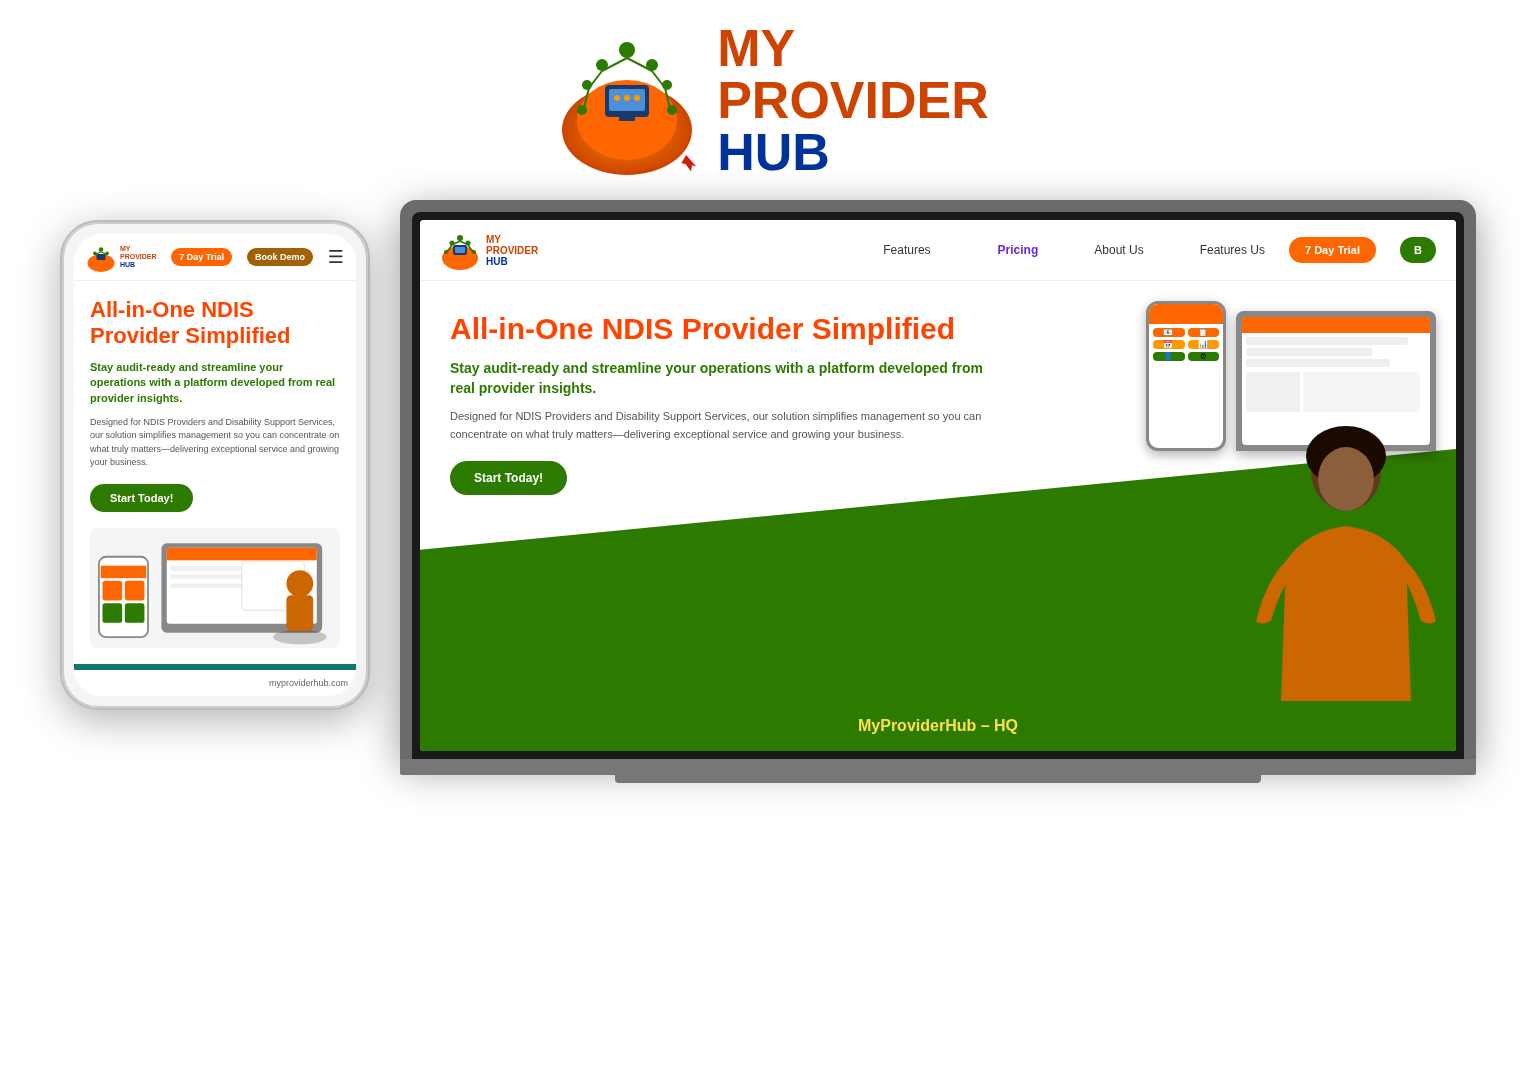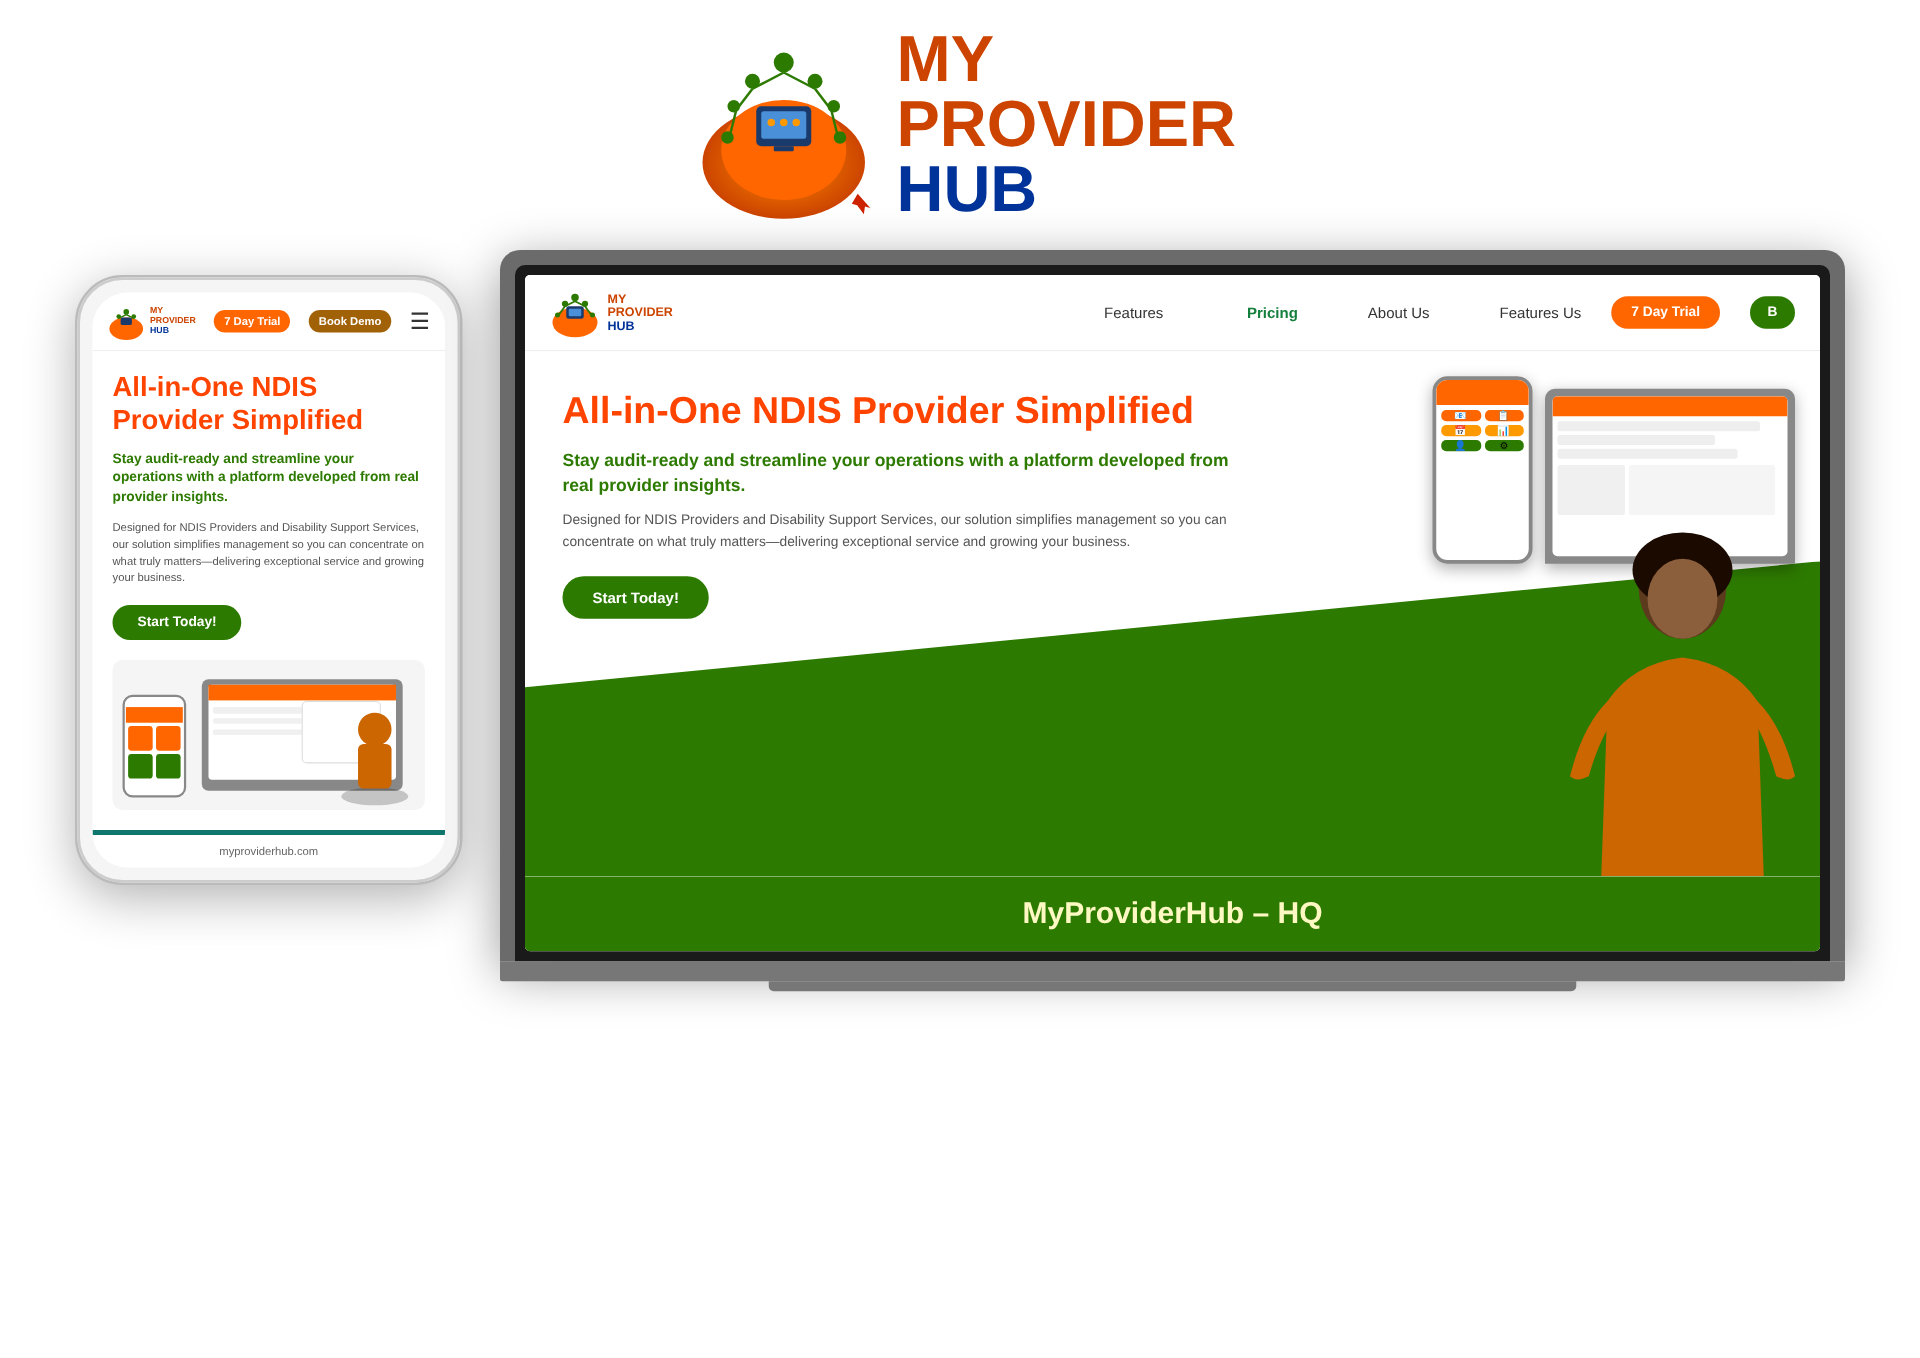--- a/index.html
+++ b/index.html
@@ -190,24 +190,24 @@
       display: flex;
       align-items: center;
       justify-content: center;
       overflow: hidden;
       position: relative;
     }
 
     .phone-bottom-bar {
       background: #fff;
       padding: 8px;
-      text-align: center;
+      text-align: right;
       font-size: 9px;
       color: #666;
-      border-top: 4px solid #0f766e;
+      border-top: 6px solid #0f766e;
     }
 
     
     .laptop-container {
       flex: 1;
       position: relative;
     }
 
     .laptop-outer {
       background: #6b6b6b;
@@ -258,21 +258,21 @@
 
     .laptop-nav-link {
       font-size: 12px;
       color: #333;
       text-decoration: none;
       font-weight: 500;
       margin-left: 32px;
     }
 
     .laptop-nav-link.pricing {
-      color: #15803d;
+      color: #6d28d9;
       font-weight: 700;
       padding-left: 11px;
     }
 
     .laptop-trial-btn {
       background: #ff6600;
       color: white;
       border: none;
       border-radius: 20px;
       padding: 7px 16px;
@@ -421,23 +421,23 @@
 
     .laptop-hero-bottom {
       background: #2d7a00;
       padding: 16px 30px;
       display: flex;
       align-items: center;
       justify-content: center;
     }
 
     .laptop-bottom-title {
-      font-size: 24px;
+      font-size: 16px;
       font-weight: 900;
-      color: #fef9c3;
+      color: #fde047;
     }
 
     .laptop-keyboard-bump {
       width: 60%;
       height: 8px;
       background: #777;
       margin: 0 auto;
       border-radius: 0 0 4px 4px;
     }
 

